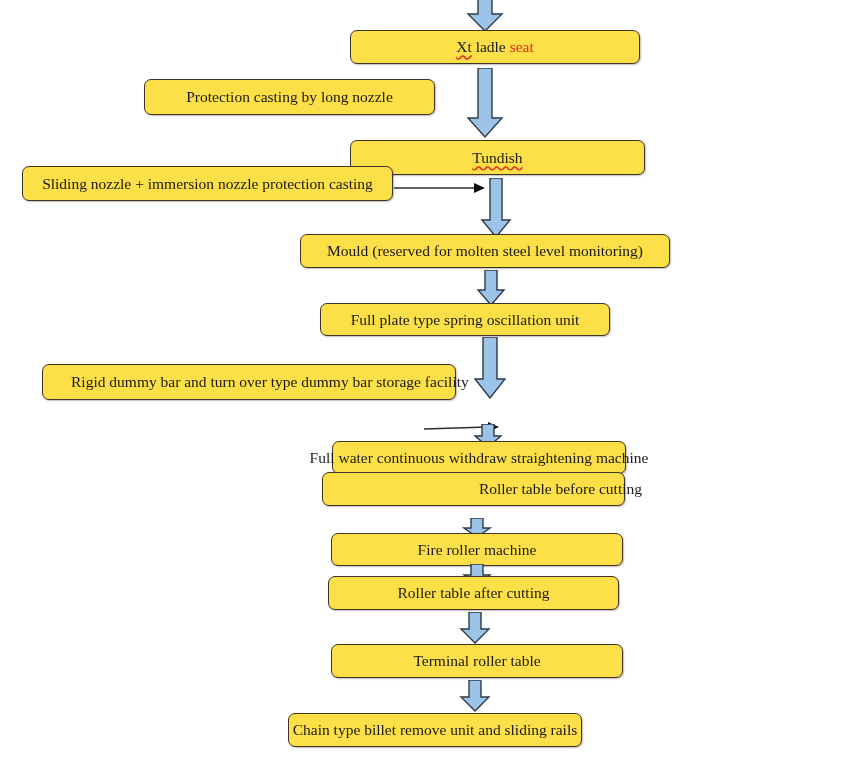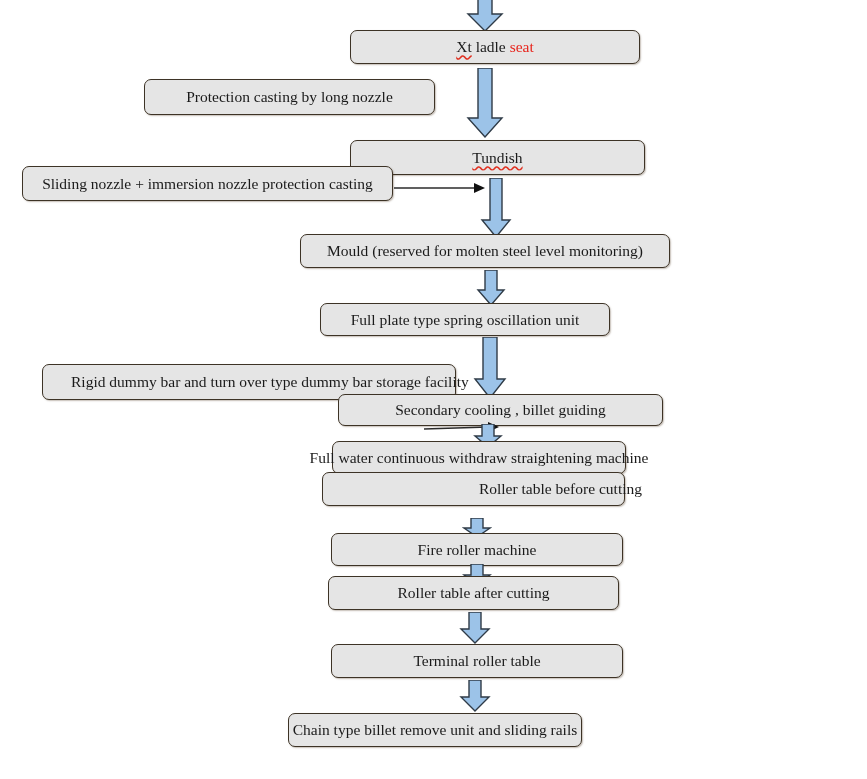--- a/index.html
+++ b/index.html
@@ -11,21 +11,21 @@
     position: relative;
     width: 867px;
     height: 779px;
     background: #ffffff;
     overflow: hidden;
     font-family: "Liberation Serif", "DejaVu Serif", serif;
   }
   .node {
     position: absolute;
     box-sizing: border-box;
-    background: #e5e5e5;
+    background: #fde047;
     border: 1.4px solid #3d3326;
     border-radius: 7px;
     display: flex;
     align-items: center;
     color: #1a1a1a;
     font-size: 15.5px;
     line-height: 1.1;
     white-space: nowrap;
     box-shadow: 1px 1px 1.5px rgba(90,70,50,0.35);
   }
@@ -129,23 +129,20 @@
   <div class="barrow" style="left:473px; top:337px;">
     <svg width="34" height="62" viewBox="0 0 34 62">
       <polygon points="10,0 24,0 24,42 32,42 17,61 2,42 10,42" fill="#9cc3e8" stroke="#2f3b47" stroke-width="1.4"></polygon>
     </svg>
   </div>
 
   <div class="node" style="left:42px; top:364px; width:414px; height:36px;padding-left:28px;">
     <span class="label ctr">Rigid dummy bar and turn over type dummy bar storage facility</span>
   </div>
 
-  <div class="node" style="left:338px; top:394px; width:325px; height:32px;">
-    <span class="label ctr">Secondary cooling , billet guiding</span>
-  </div>
 
   <div class="thin-arrow" style="left:424px; top:420px;">
     <svg width="76" height="16" viewBox="0 0 76 16">
       <line x1="0" y1="9" x2="64" y2="7" stroke="#2b2b2b" stroke-width="1.6"></line>
       <polygon points="64,2 75,7 64,12" fill="#111111"></polygon>
     </svg>
   </div>
 
   <div class="barrow" style="left:473px; top:424px;">
     <svg width="30" height="24" viewBox="0 0 30 24">

